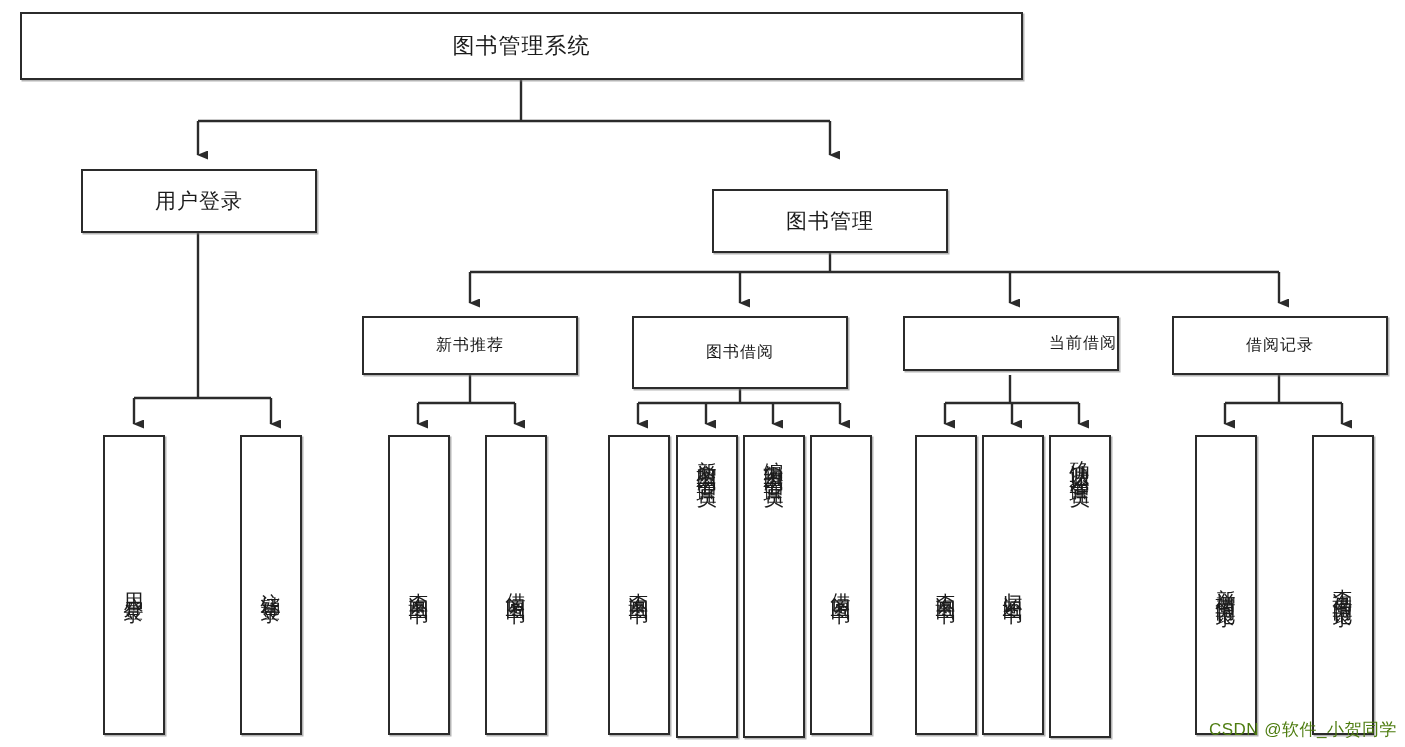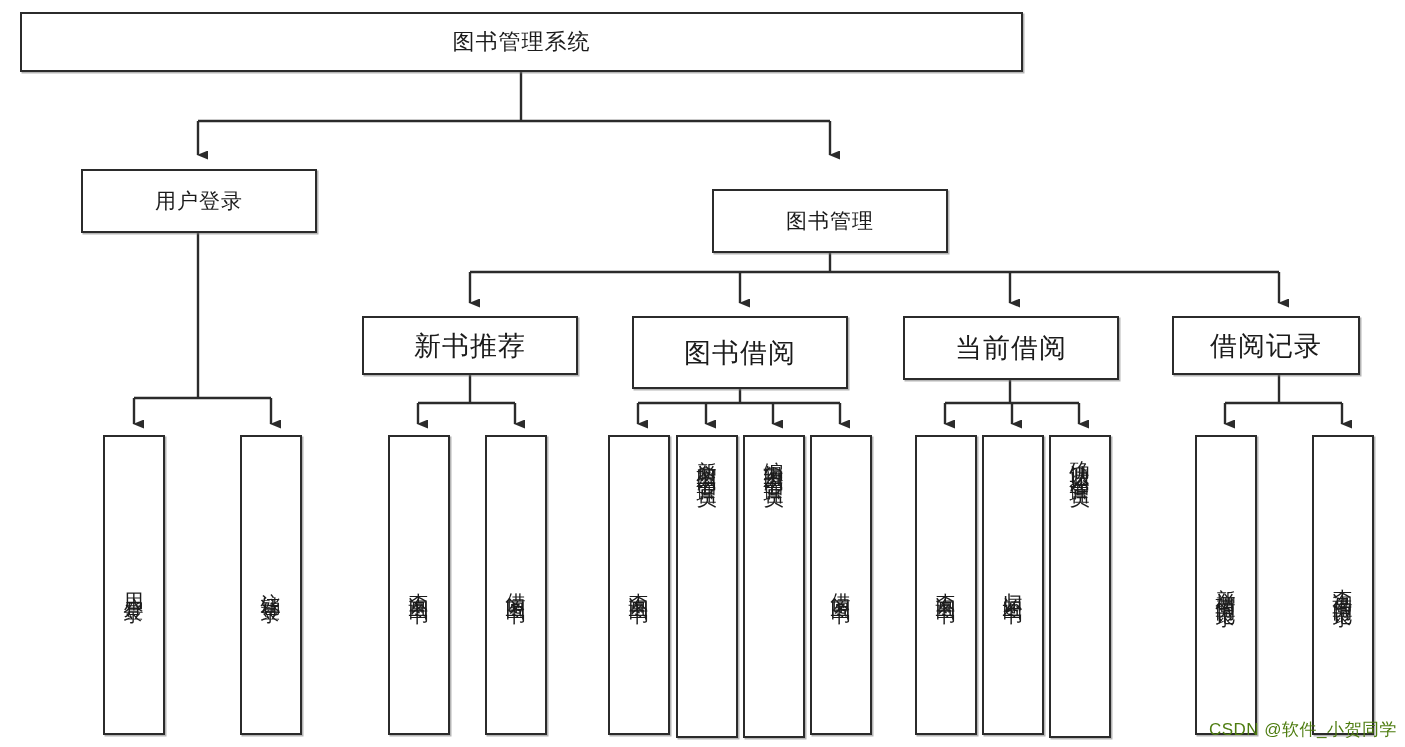--- a/index.html
+++ b/index.html
@@ -22,21 +22,21 @@
     color:#1b1b1b;
     display:flex;
     align-items:center;
     justify-content:center;
     font-size:21px;
     letter-spacing:1px;
     white-space:nowrap;
   }
   .node.root{font-size:22px;}
   .node.lvl2{font-size:21px;}
-  .node.lvl3{font-size:27px;}
+  .node.lvl3{font-size:16px;}
 
   .leaf{
     position:absolute;
     box-sizing:border-box;
     background:#ffffff;
     border:2px solid #2b2b2b;
     box-shadow:1.5px 1.5px 0 rgba(120,120,120,0.55);
     color:#1b1b1b;
     display:flex;
     justify-content:center;
@@ -111,41 +111,41 @@
       <path d="M1012,403 L1012,424" marker-end="url(#arrow)"></path>
       <path d="M1079,403 L1079,424" marker-end="url(#arrow)"></path>
 
       <path d="M1279,375 L1279,403"></path>
       <path d="M1225,403 L1342,403"></path>
       <path d="M1225,403 L1225,424" marker-end="url(#arrow)"></path>
       <path d="M1342,403 L1342,424" marker-end="url(#arrow)"></path>
     </g>
   </svg>
 
-  <div class="node root" style="left:20px;top:12px;width:1003px;height:60px;">
+  <div class="node root" style="left:20px;top:12px;width:1003px;height:68px;">
     <span>图书管理系统</span>
   </div>
 
   <div class="node lvl2" style="left:81px;top:169px;width:236px;height:64px;">
     <span>用户登录</span>
   </div>
   <div class="node lvl2" style="left:712px;top:169px;width:236px;height:64px;margin-top:20px;">
     <span>图书管理</span>
   </div>
 
   <div class="node lvl3" style="left:362px;top:316px;width:216px;height:59px;">
     <span>新书推荐</span>
   </div>
   <div class="node lvl3" style="left:632px;top:316px;width:216px;height:73px;">
     <span>图书借阅</span>
   </div>
-  <div class="node lvl3" style="left:903px;top:316px;width:216px;height:64px;">
+  <div class="node lvl3" style="left:903px;top:316px;width:216px;height:55px;justify-content:flex-end;">
     <span>当前借阅</span>
   </div>
-  <div class="node lvl3" style="left:1172px;top:316px;width:188px;height:59px;">
+  <div class="node lvl3" style="left:1172px;top:316px;width:216px;height:59px;">
     <span>借阅记录</span>
   </div>
 
   <div class="leaf valign-center" style="left:103px;top:435px;width:62px;height:300px;">
     <span class="vtext">用户登录</span>
   </div>
   <div class="leaf valign-center" style="left:240px;top:435px;width:62px;height:300px;">
     <span class="vtext">注销登录</span>
   </div>
 

